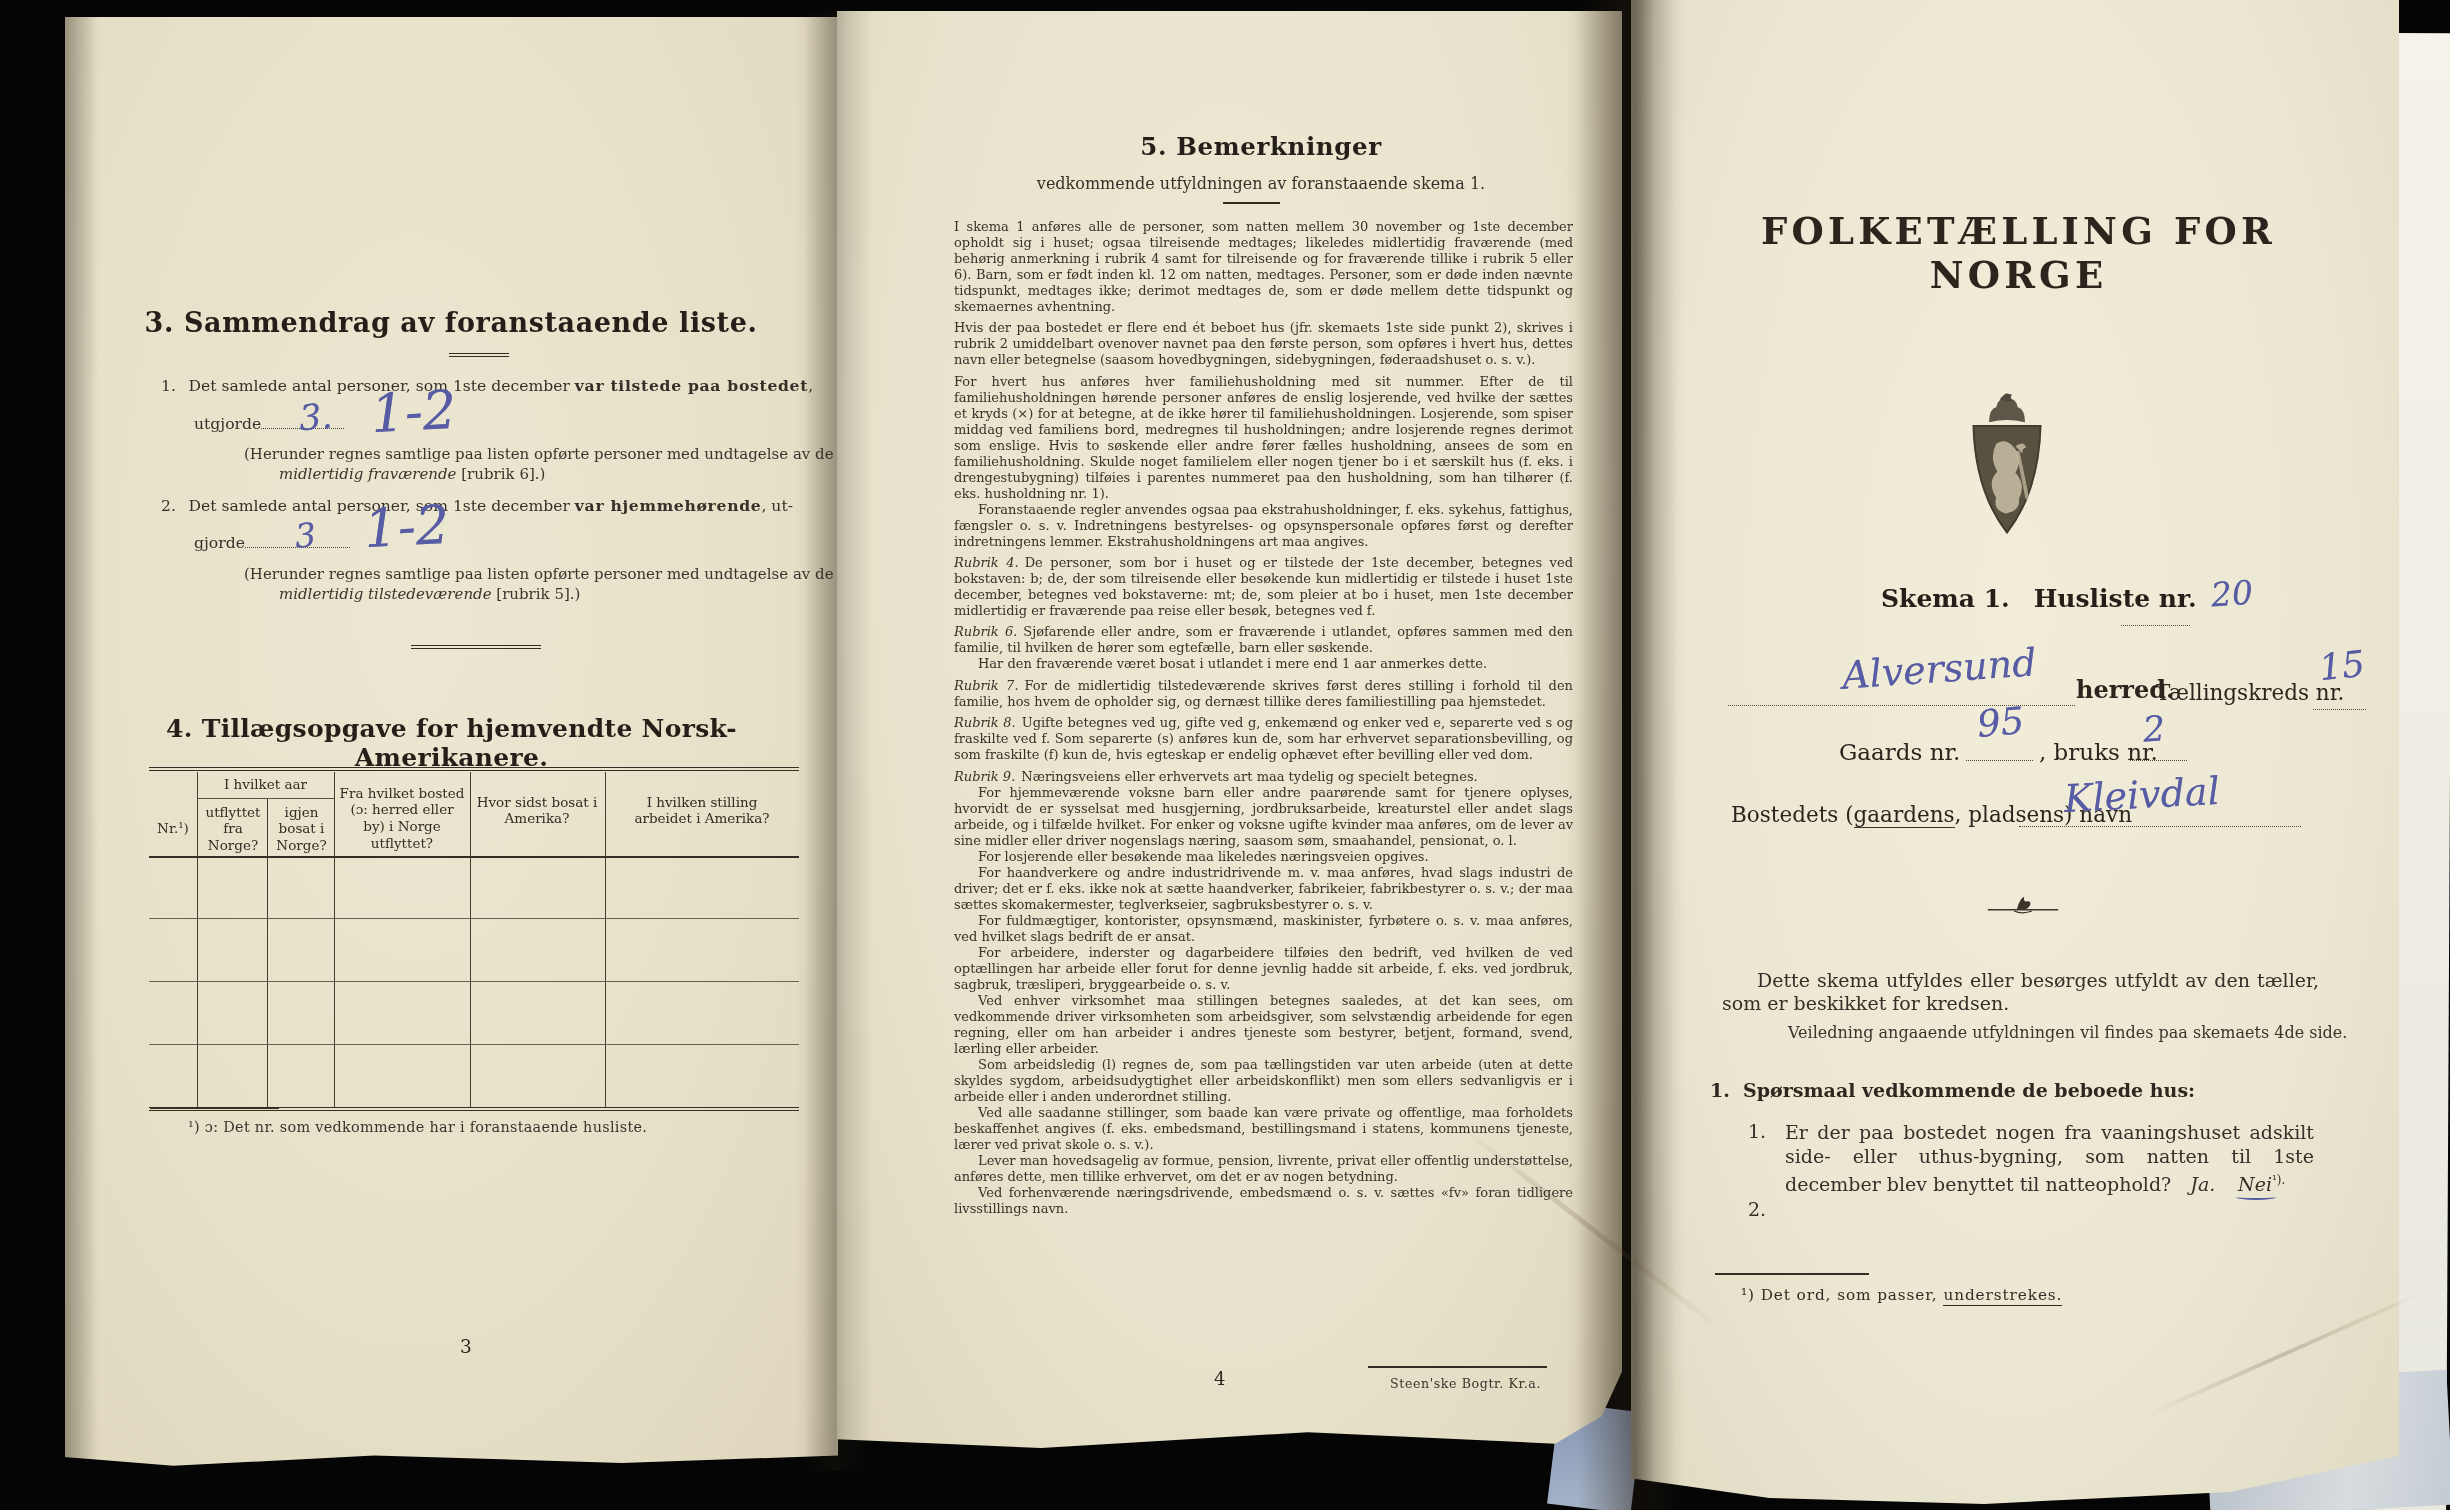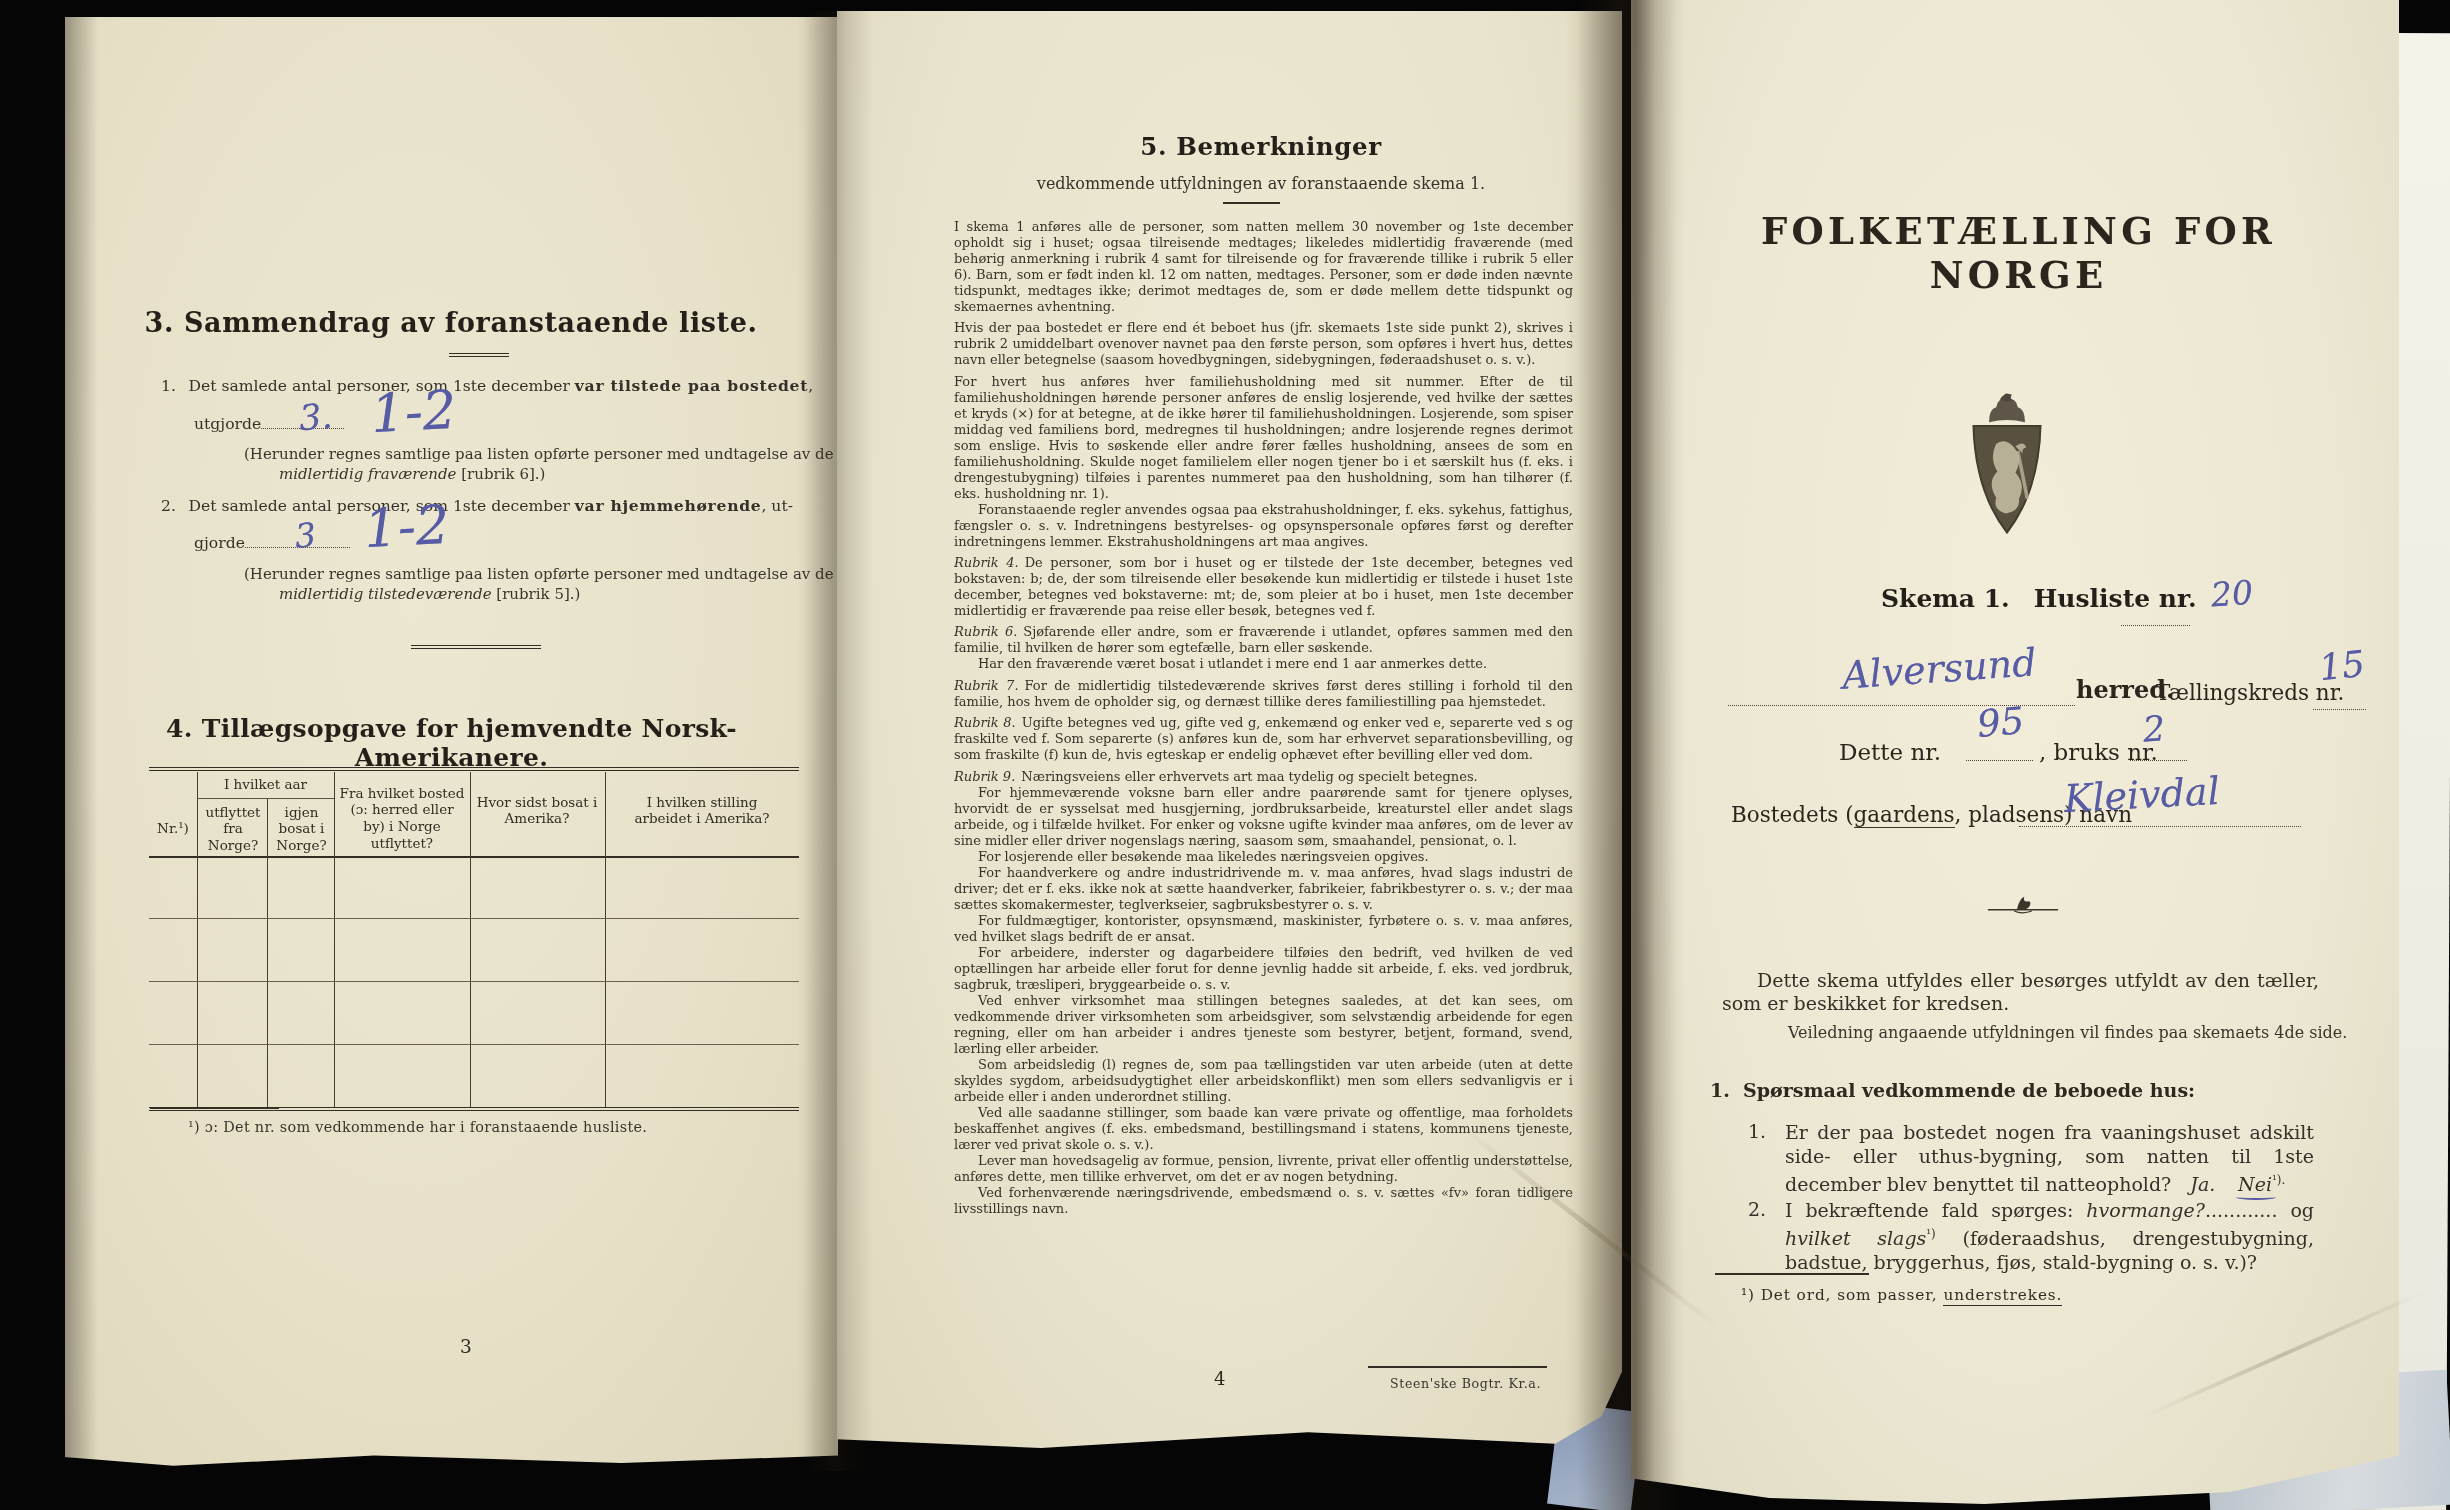--- a/index.html
+++ b/index.html
@@ -251,21 +251,21 @@
     </div>
     <div class="dotline" style="top:623px;left:490px;width:69px;"></div>
 
     <div class="hand" style="top:647px;left:211px;font-size:38px;transform:rotate(-4deg);">Alversund</div>
     <div class="dotline" style="top:703px;left:97px;width:347px;"></div>
     <div class="abs label40 bold" style="top:675px;left:445px;">herred.</div>
     <div class="abs label36" style="top:680px;left:525px;">Tællingskreds nr.</div>
     <div class="hand" style="top:645px;left:688px;font-size:36px;transform:rotate(-6deg);">15</div>
     <div class="dotline" style="top:707px;left:682px;width:53px;"></div>
 
-    <div class="abs label40" style="top:739px;left:208px;font-size:23px;">Dette nr.</div>
+    <div class="abs label40" style="top:739px;left:208px;font-size:23px;">Gaards nr.</div>
     <div class="hand" style="top:701px;left:346px;font-size:37px;transform:rotate(-5deg);">95</div>
     <div class="dotline" style="top:758px;left:335px;width:67px;"></div>
     <div class="abs label40" style="top:739px;left:408px;font-size:23px;">, bruks nr.</div>
     <div class="hand" style="top:709px;left:512px;font-size:35px;transform:rotate(-4deg);">2</div>
     <div class="dotline" style="top:758px;left:499px;width:57px;"></div>
 
     <div class="abs label36" style="top:802px;left:100px;">
       <span>Bostedets (</span><span class="ink-u">gaardens</span><span>, pladsens) navn</span>
     </div>
     <div class="hand" style="top:773px;left:433px;font-size:38px;transform:rotate(-3deg);">Kleivdal</div>
@@ -287,23 +287,20 @@
     </div>
 
     <div class="abs qnum" style="top:1120px;left:117px;">1.</div>
     <div class="abs qtext" style="top:1120px;left:154px;">
       <span>Er der paa bostedet nogen fra vaaningshuset adskilt side- eller uthus-bygning, som natten til 1ste december blev benyttet til natteophold?</span>
       <span class="ital" style="margin-left:13px;">Ja.</span>
       <span class="ital nei-u hand-underlined" style="margin-left:16.7px;">Nei</span><span class="supref">¹).</span>
     </div>
 
     <div class="abs qnum" style="top:1198px;left:117px;">2.</div>
-    <div class="abs qtext" style="top:1198px;left:154px;">
-      <span>I bekræftende fald spørges: </span><span class="ital">hvormange?</span><span>............</span><span> og </span><span class="ital">hvilket slags</span><span class="supref">¹)</span><span> (føderaadshus, drengestubygning, badstue, bryggerhus, fjøs, stald-bygning o. s. v.)?</span>
-    </div>
 
     <div class="rule fnrule abs"></div>
     <div class="abs footnote-r">
       <span>¹) Det ord, som passer, </span><span class="fn-u">understrekes.</span>
     </div>
   </div>
 
   <div class="gutter1"></div>
   <div class="gutter2"></div>
   <div class="crease1"></div>

